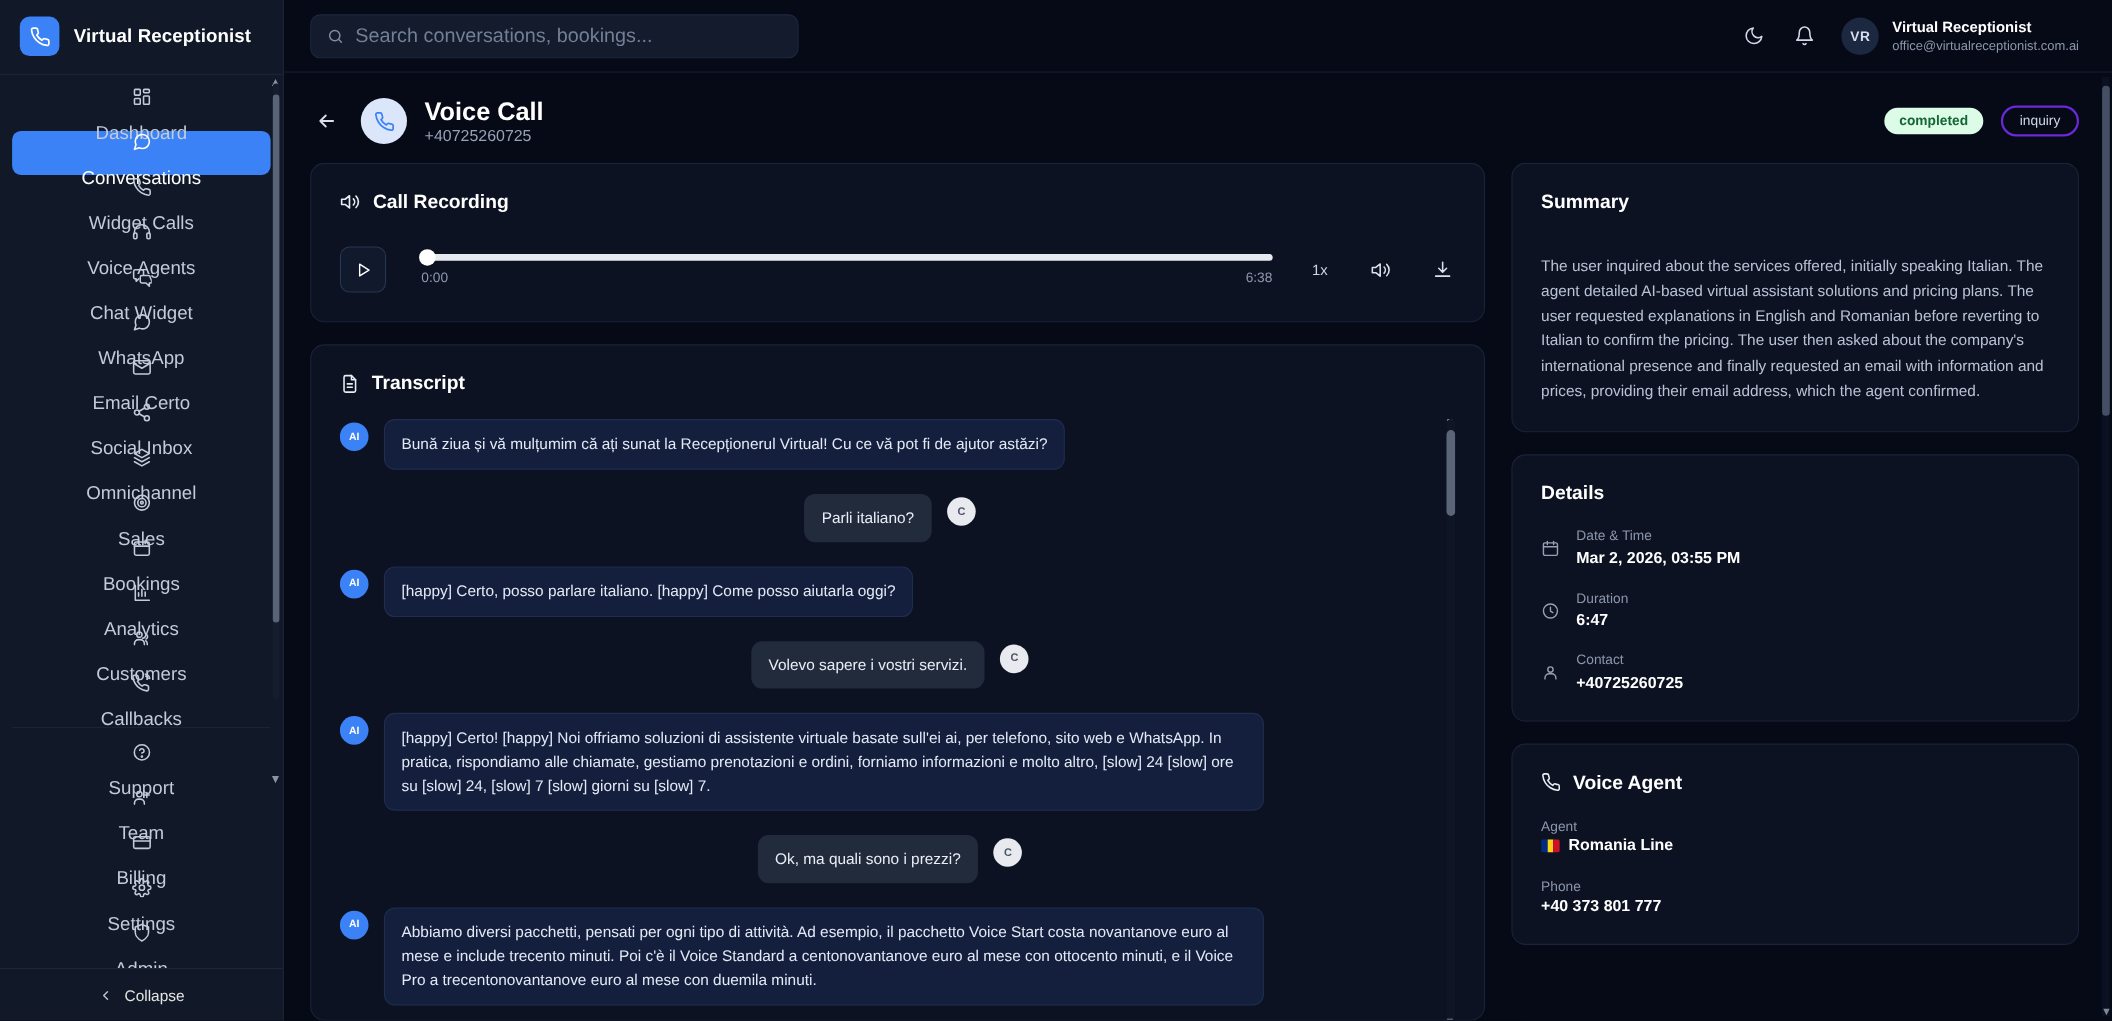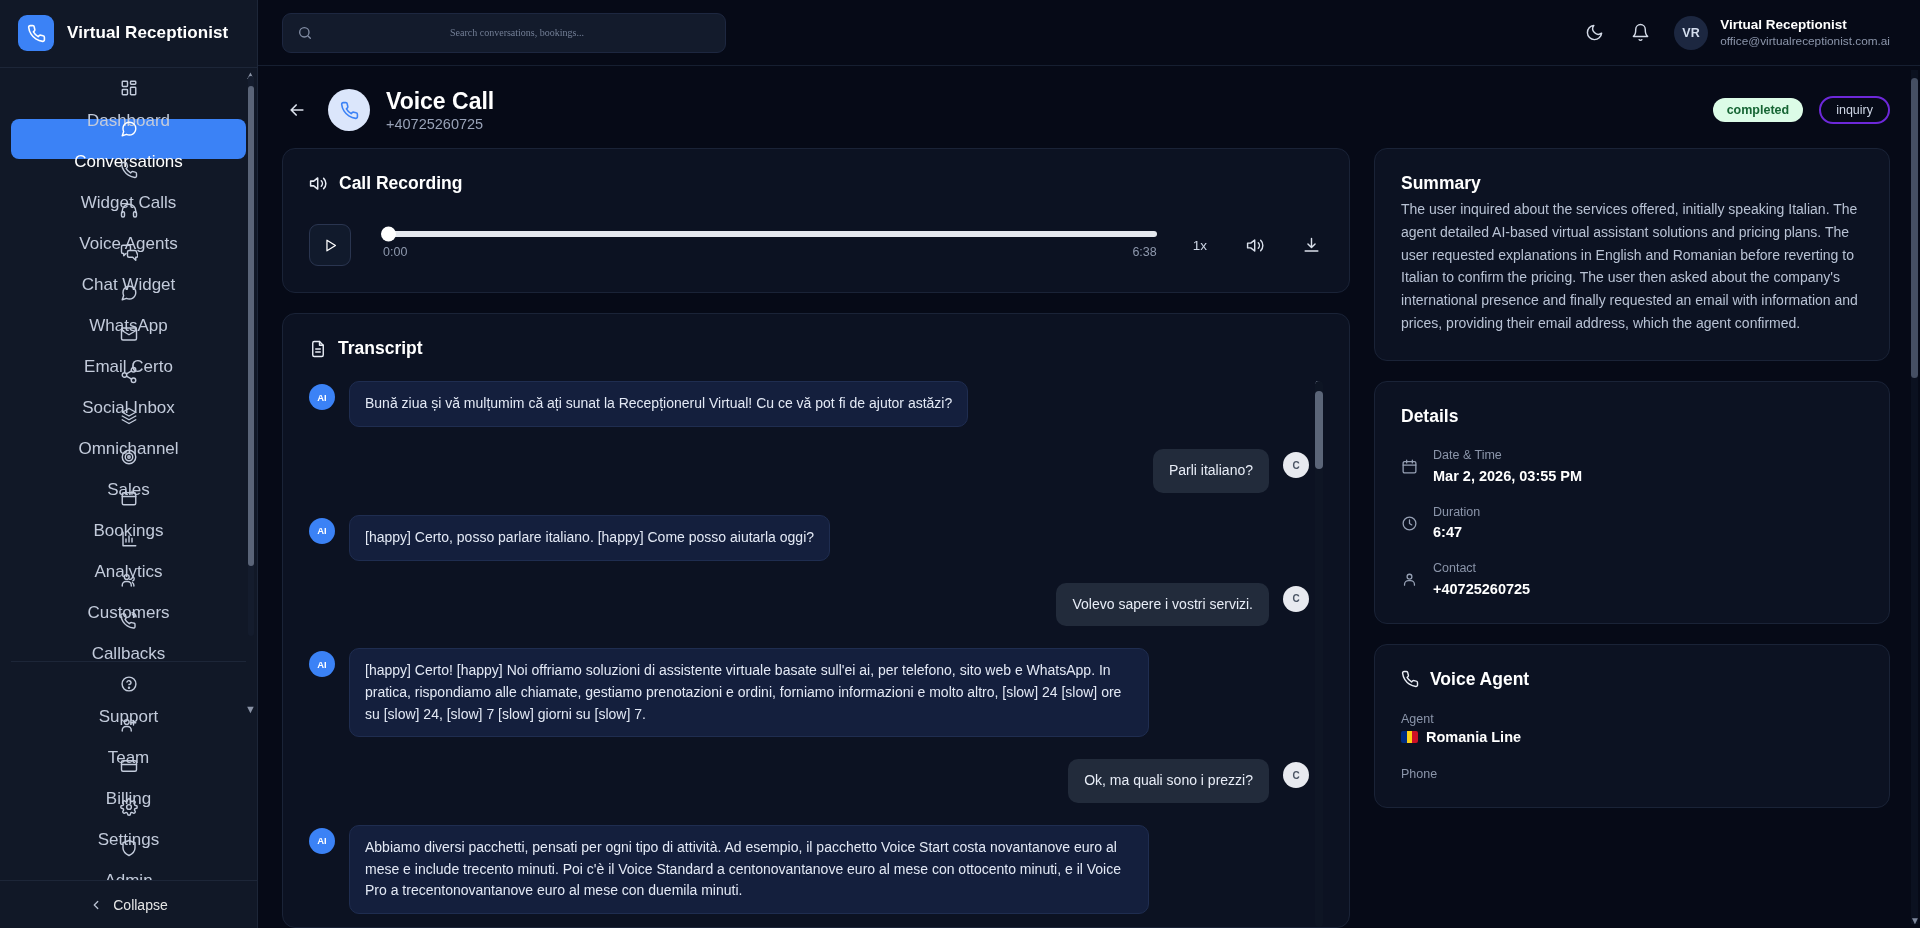--- a/index.html
+++ b/index.html
@@ -82,21 +82,21 @@
     display: flex; align-items: center;
     padding: 0 30px 0 24px; gap: 18px;
   }
   .search-wrap {
     width: 444px; height: 40px; border-radius: 9px;
     background: #131b2c; border: 1px solid #1d2740;
     display: flex; align-items: center; gap: 10px; padding: 0 14px;
   }
   .search-wrap input {
     flex: 1; background: transparent; border: none; outline: none;
-    color: #cdd5e3; font-size: 10px; font-family: Liberation Serif, serif; text-align: center;
+    color: #cdd5e3; font-size: 18px; font-family: Liberation Sans, sans-serif;
   }
   .search-wrap input::placeholder { color: #737f96; }
   .top-right { margin-left: auto; display: flex; align-items: center; gap: 22px; }
   .icon-btn { width: 24px; height:24px; display:flex; align-items:center; justify-content:center; cursor:pointer; }
   .avatar-chip { display: flex; align-items: center; gap: 12px; cursor: pointer; }
   .avatar {
     width: 34px; height: 34px; border-radius: 50%;
     background: #1c2740; color: #d5deee;
     display:flex; align-items:center; justify-content:center;
     font-size: 12.5px; font-weight: bold; letter-spacing: .4px;
@@ -154,21 +154,21 @@
     position: absolute; left: -2px; top: 50%; transform: translateY(-50%);
     width: 15px; height: 15px; border-radius: 50%; background: #ffffff; cursor: pointer;
   }
   .seek-times { display: flex; justify-content: space-between; margin-top: 8px; font-size: 12.5px; color: #8e98ad; }
   .speed-btn { font-size: 13.5px; color: #cdd5e4; cursor: pointer; padding: 0 4px; }
 
   
   .tr-card { flex: 1 1 auto; min-height: 0; padding: 24px 26px 0 26px; display:flex; flex-direction: column; overflow:hidden; }
   .tr-scroll { position: relative; margin-top: 22px; flex: 1 1 auto; overflow: hidden; padding-right: 14px; }
   .msg { display: flex; align-items: flex-start; gap: 14px; margin-bottom: 22px; }
-  .msg.user { justify-content: flex-end; }
+  .msg.user { justify-content: center; }
   .bubble-ai {
     background: #141f3d; border: 1px solid #1f2d50; border-radius: 10px;
     padding: 11px 15px; font-size: 14px; line-height: 1.55; color: #e3e9f5;
     max-width: 800px;
   }
   .bubble-user {
     background: #222b3b; border-radius: 10px;
     padding: 11px 16px; font-size: 14px; line-height: 1.55; color: #e8edf7;
     max-width: 640px;
   }
@@ -182,21 +182,21 @@
     color: #4b5565; font-size: 10px; font-weight: bold;
     display:flex; align-items:center; justify-content:center; flex:none; margin-top:3px;
   }
   .tr-sb-track { position:absolute; right: 0; top: 0; bottom: 0; width: 8px; background: #0e1524; border-radius: 4px; }
   .tr-sb-thumb { position:absolute; right: 0; top: 10px; width: 8px; height: 78px; background: #5b6578; border-radius: 4px; }
   .tr-sb-up { position:absolute; right: 0px; top: -6px; color:#8c96ab; font-size: 10px; }
   .tr-sb-down { position:absolute; right: 0px; bottom: -8px; color:#8c96ab; font-size: 10px; }
 
   
   .pad { padding: 24px 26px 26px 26px; }
-  .summary-text { font-size: 14px; line-height: 1.62; color: #b8c2d4; margin-top: 4px; }
+  .summary-text { font-size: 14px; line-height: 1.62; color: #b8c2d4; margin-top: 36px; }
   .detail-row { display: flex; align-items: flex-start; gap: 14px; margin-top: 20px; }
   .detail-row .ico { width: 18px; height: 18px; flex:none; margin-top: 11px; }
   .detail-label { font-size: 12.5px; color: #8b95aa; line-height: 1.4; }
   .detail-value { font-size: 14.5px; font-weight: bold; color: #ffffff; margin-top: 3px; }
   .agent-block { margin-top: 22px; }
   .agent-label { font-size: 12.5px; color: #8b95aa; }
   .agent-value { font-size: 14.5px; font-weight: bold; color: #ffffff; margin-top: 3px; display:flex; align-items:center; gap: 8px; }
   .flag-ro { width: 17px; height: 12px; display:inline-flex; border-radius:2px; overflow:hidden; flex:none; }
   .flag-ro i { display:block; width: 5.67px; height: 12px; }
   .flag-b { background:#002b7f; } .flag-y { background:#fcd116; } .flag-r { background:#ce1126; }
@@ -673,20 +673,21 @@
                   <i class="flag-b"></i>
                   <i class="flag-y"></i>
                   <i class="flag-r"></i>
                 </span>
               <span>Romania Line</span>
             </div>
           </div>
 
           <div class="agent-block">
             <div class="agent-label">Phone</div>
+            <div class="agent-value">+40 373 801 777</div>
           </div>
         </div>
       </div>
     </div>
 
     <div class="outer-sb-up">▲</div>
     <div class="outer-sb"></div>
     <div class="outer-sb-thumb"></div>
     <div class="outer-sb-down">▼</div>
   </div>

